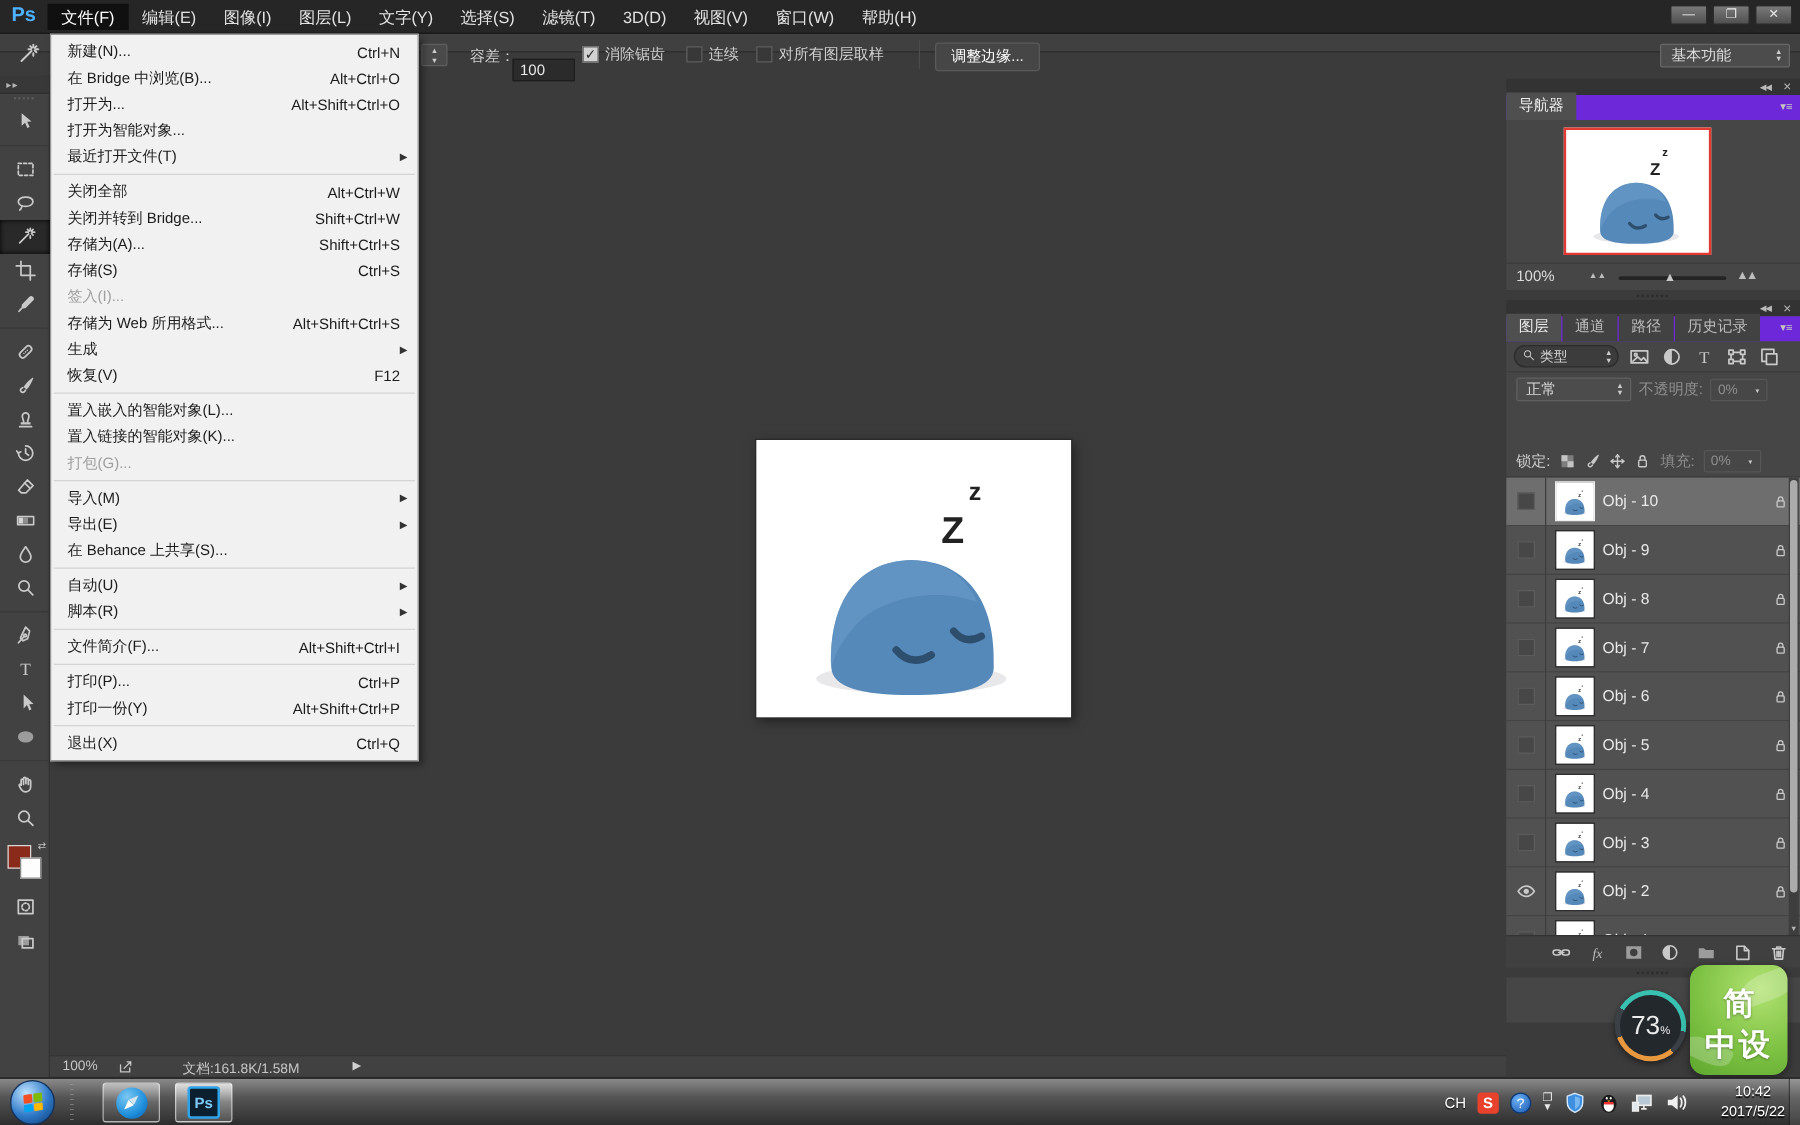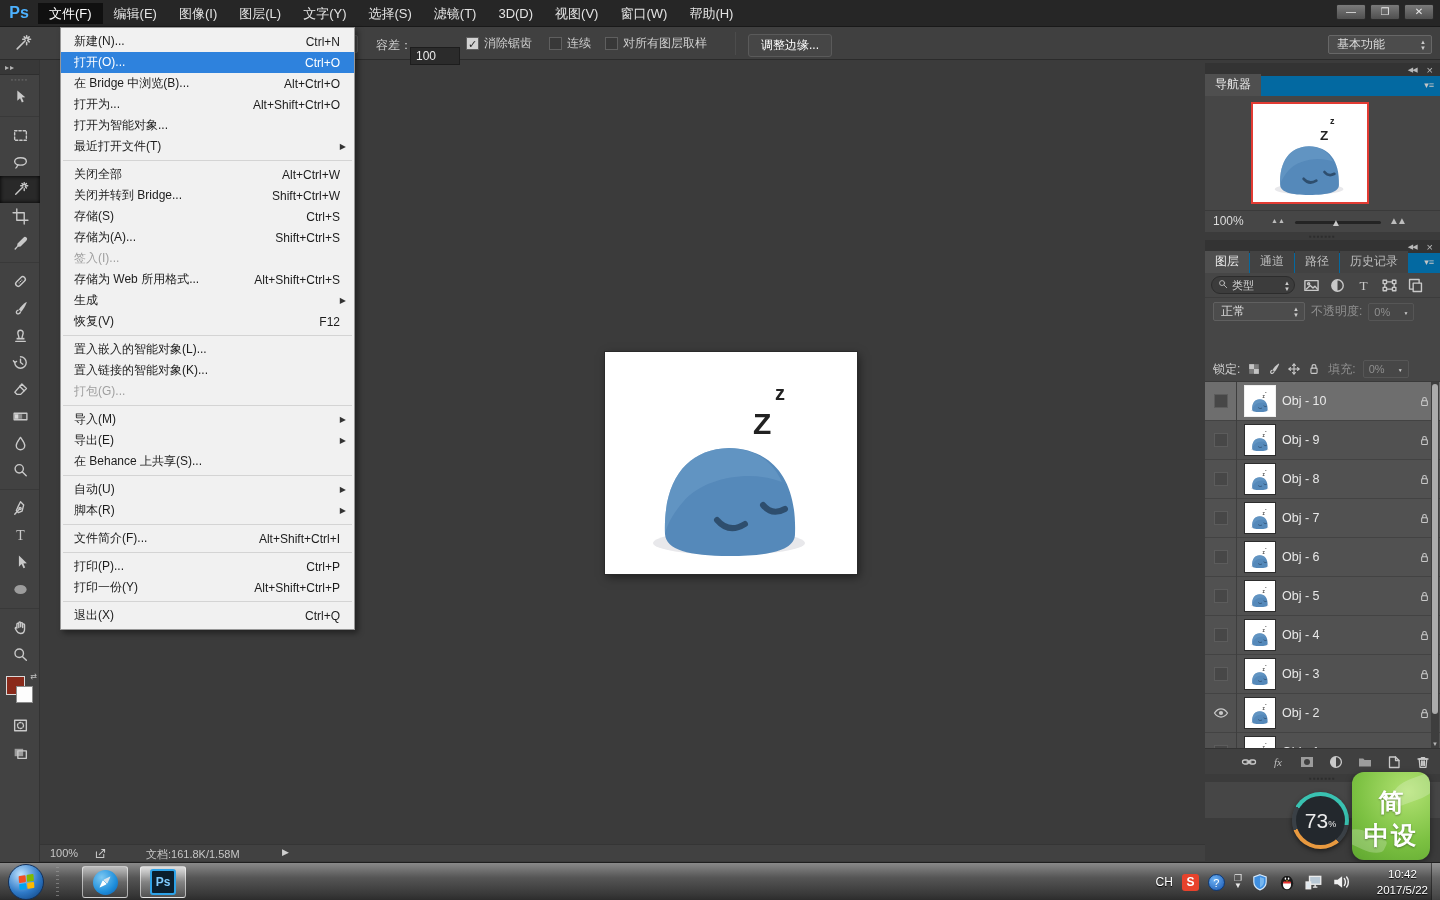--- a/index.html
+++ b/index.html
@@ -10,21 +10,21 @@
   #menubar { position:absolute; left:0; top:0; width:1440px; height:27px;
     background:#262626; border-bottom:1px solid #191919; display:flex; align-items:center; z-index:50; }
   #ps-logo { width:38px; text-align:center; color:#4db2ff; font-weight:bold; font-size:16px; }
   .menu-item { padding:0 11px; height:21px; line-height:21px; color:#e3e3e3; font-size:13px; cursor:default; }
   .menu-item.active { background:#101010; color:#fff; }
   #win-controls { position:absolute; right:6px; top:4px; display:flex; gap:4px; }
   .win-btn { width:30px; height:16px; background:linear-gradient(#7a7a7a,#4f4f4f); border:1px solid #2a2a2a;
     border-radius:2px; color:#e8e8e8; font-size:10px; line-height:14px; text-align:center; }
 
   
-  #optionsbar { position:absolute; left:0; top:27px; width:1440px; height:33px; background:#404040;
+  #optionsbar { position:absolute; left:0; top:27px; width:1440px; height:15px; background:#404040;
     border-bottom:1px solid #2b2b2b; color:#cfcfcf; font-size:12px; z-index:10; }
   #preset-box { position:absolute; left:2px; top:4px; width:40px; height:25px; display:flex; align-items:center; justify-content:center; }
   #preset-box svg { width:19px; height:19px; }
   #opt-spin { position:absolute; left:337px; top:8px; width:21px; height:18px; background:#4a4a4a;
     border:1px solid #5e5e5e; border-radius:2px; font-size:6px; color:#ccc; line-height:8px; text-align:center; padding-top:1px; }
   #tol-label { position:absolute; left:376px; top:10px; }
   #tol-input { position:absolute; left:410px; top:20px; width:50px; height:18px; background:#2b2b2b;
     border:1px solid #1d1d1d; color:#eaeaea; font-size:12px; padding:0 5px; }
   .opt-check { position:absolute; top:8px; display:flex; align-items:center; gap:5px; }
   .cbox { width:13px; height:13px; border:1px solid #5f5f5f; background:#383838; font-size:11px;
@@ -65,21 +65,21 @@
   #status-share svg { width:13px; height:13px; }
   #status-doc { left:106px; }
   #status-arrow { left:242px; font-size:9px; color:#cfcfcf; }
 
   
   #dock { position:absolute; left:1205px; top:60px; width:235px; height:802px; }
   .dock-head { height:13px; background:#333; display:flex; justify-content:flex-end; align-items:center;
     gap:10px; padding-right:7px; color:#b9b9b9; }
   .dk-collapse { font-size:7px; letter-spacing:-1px; }
   .dk-close { font-size:11px; line-height:10px; }
-  .tab-row { height:20px; background:#0369a1; display:flex; align-items:flex-end; position:relative; }
+  .tab-row { height:20px; background:#6d28d9; display:flex; align-items:flex-end; position:relative; }
   .ptab { padding:2px 10px 3px; font-size:12px; color:#bdbdbd; background:#424242; margin-right:1px; }
   .ptab.active { background:#4f4f4f; color:#ececec; }
   .pmenu { position:absolute; right:6px; top:4px; color:#c5c5c5; font-size:9px; }
 
   #nav-panel { position:absolute; left:0; top:3px; width:235px; height:172px; background:#464646; }
   #nav-content { position:relative; height:114px; }
   #nav-thumb { position:absolute; left:46px; top:6px; width:118px; height:102px; border:2px solid #e23b33; background:#fff; }
   #nav-thumb svg { width:114px; height:98px; display:block; }
   #nav-bottom { position:relative; height:22px; border-top:1px solid #3a3a3a; color:#dcdcdc; font-size:12px; }
   #nav-zoom { position:absolute; left:8px; top:3px; }
@@ -138,21 +138,21 @@
     background:radial-gradient(circle at 72% 22%, #b2e272, #7cc142 58%, #5ea62f); box-shadow:0 2px 7px rgba(0,0,0,.45);
     z-index:20; overflow:hidden; color:#fff; font-weight:bold; text-align:center; }
   #brand-logo .leaf { position:absolute; background:rgba(255,255,255,.22); border-radius:50% 4px 50% 4px; }
   #leaf1 { width:46px; height:22px; right:-8px; top:6px; transform:rotate(-20deg); }
   #leaf2 { width:40px; height:18px; left:-6px; bottom:10px; transform:rotate(25deg); }
   #brand-line1 { margin-top:14px; font-size:25px; text-shadow:0 1px 2px rgba(0,0,0,.35); position:relative; }
   #brand-line2 { font-size:25px; letter-spacing:2px; text-shadow:0 1px 2px rgba(0,0,0,.35); position:relative; }
 
   
   #file-menu { position:absolute; left:40px; top:27px; width:295px; background:#f1f1f1;
-    border:1px solid #979797; box-shadow:3px 3px 6px rgba(0,0,0,.45); z-index:60; padding:3px 0;margin-left:20px; }
+    border:1px solid #979797; box-shadow:3px 3px 6px rgba(0,0,0,.45); z-index:60; padding:3px 0; }
   .m-item { height:21px; display:flex; align-items:center; padding:0 14px 0 13px; font-size:12px; color:#1c1c1c; }
   .m-item .m-label { flex:1; }
   .m-item .m-short { color:#1c1c1c; }
   .m-item .m-arrow { font-size:8px; color:#333; margin-right:-6px; }
   .m-item.hl { background:#2e82dd; }
   .m-item.hl .m-label, .m-item.hl .m-short { color:#fff; }
   .m-item.dis .m-label, .m-item.dis .m-short { color:#9f9f9f; }
   .m-sep { height:1px; background:#d4d4d4; margin:3px 2px; }
 
   
@@ -809,24 +809,20 @@
       </div>
     <div class="grip-row">▪▪▪▪▪▪▪</div>
   </div>
 </div>
 
 <div id="file-menu">
     <div class="m-item">
       <span class="m-label">新建(N)...</span>
       <span class="m-short">Ctrl+N</span>
     </div>
-    <div class="m-item hl">
-      <span class="m-label">打开(O)...</span>
-      <span class="m-short">Ctrl+O</span>
-    </div>
     <div class="m-item">
       <span class="m-label">在 Bridge 中浏览(B)...</span>
       <span class="m-short">Alt+Ctrl+O</span>
     </div>
     <div class="m-item">
       <span class="m-label">打开为...</span>
       <span class="m-short">Alt+Shift+Ctrl+O</span>
     </div>
     <div class="m-item">
       <span class="m-label">打开为智能对象...</span>
@@ -838,26 +834,26 @@
     <div class="m-sep"></div>
     <div class="m-item">
       <span class="m-label">关闭全部</span>
       <span class="m-short">Alt+Ctrl+W</span>
     </div>
     <div class="m-item">
       <span class="m-label">关闭并转到 Bridge...</span>
       <span class="m-short">Shift+Ctrl+W</span>
     </div>
     <div class="m-item">
+      <span class="m-label">存储为(A)...</span>
+      <span class="m-short">Shift+Ctrl+S</span>
+    </div>
+    <div class="m-item">
       <span class="m-label">存储(S)</span>
       <span class="m-short">Ctrl+S</span>
-    </div>
-    <div class="m-item">
-      <span class="m-label">存储为(A)...</span>
-      <span class="m-short">Shift+Ctrl+S</span>
     </div>
     <div class="m-item dis">
       <span class="m-label">签入(I)...</span>
     </div>
     <div class="m-item">
       <span class="m-label">存储为 Web 所用格式...</span>
       <span class="m-short">Alt+Shift+Ctrl+S</span>
     </div>
     <div class="m-item">
       <span class="m-label">生成</span>

